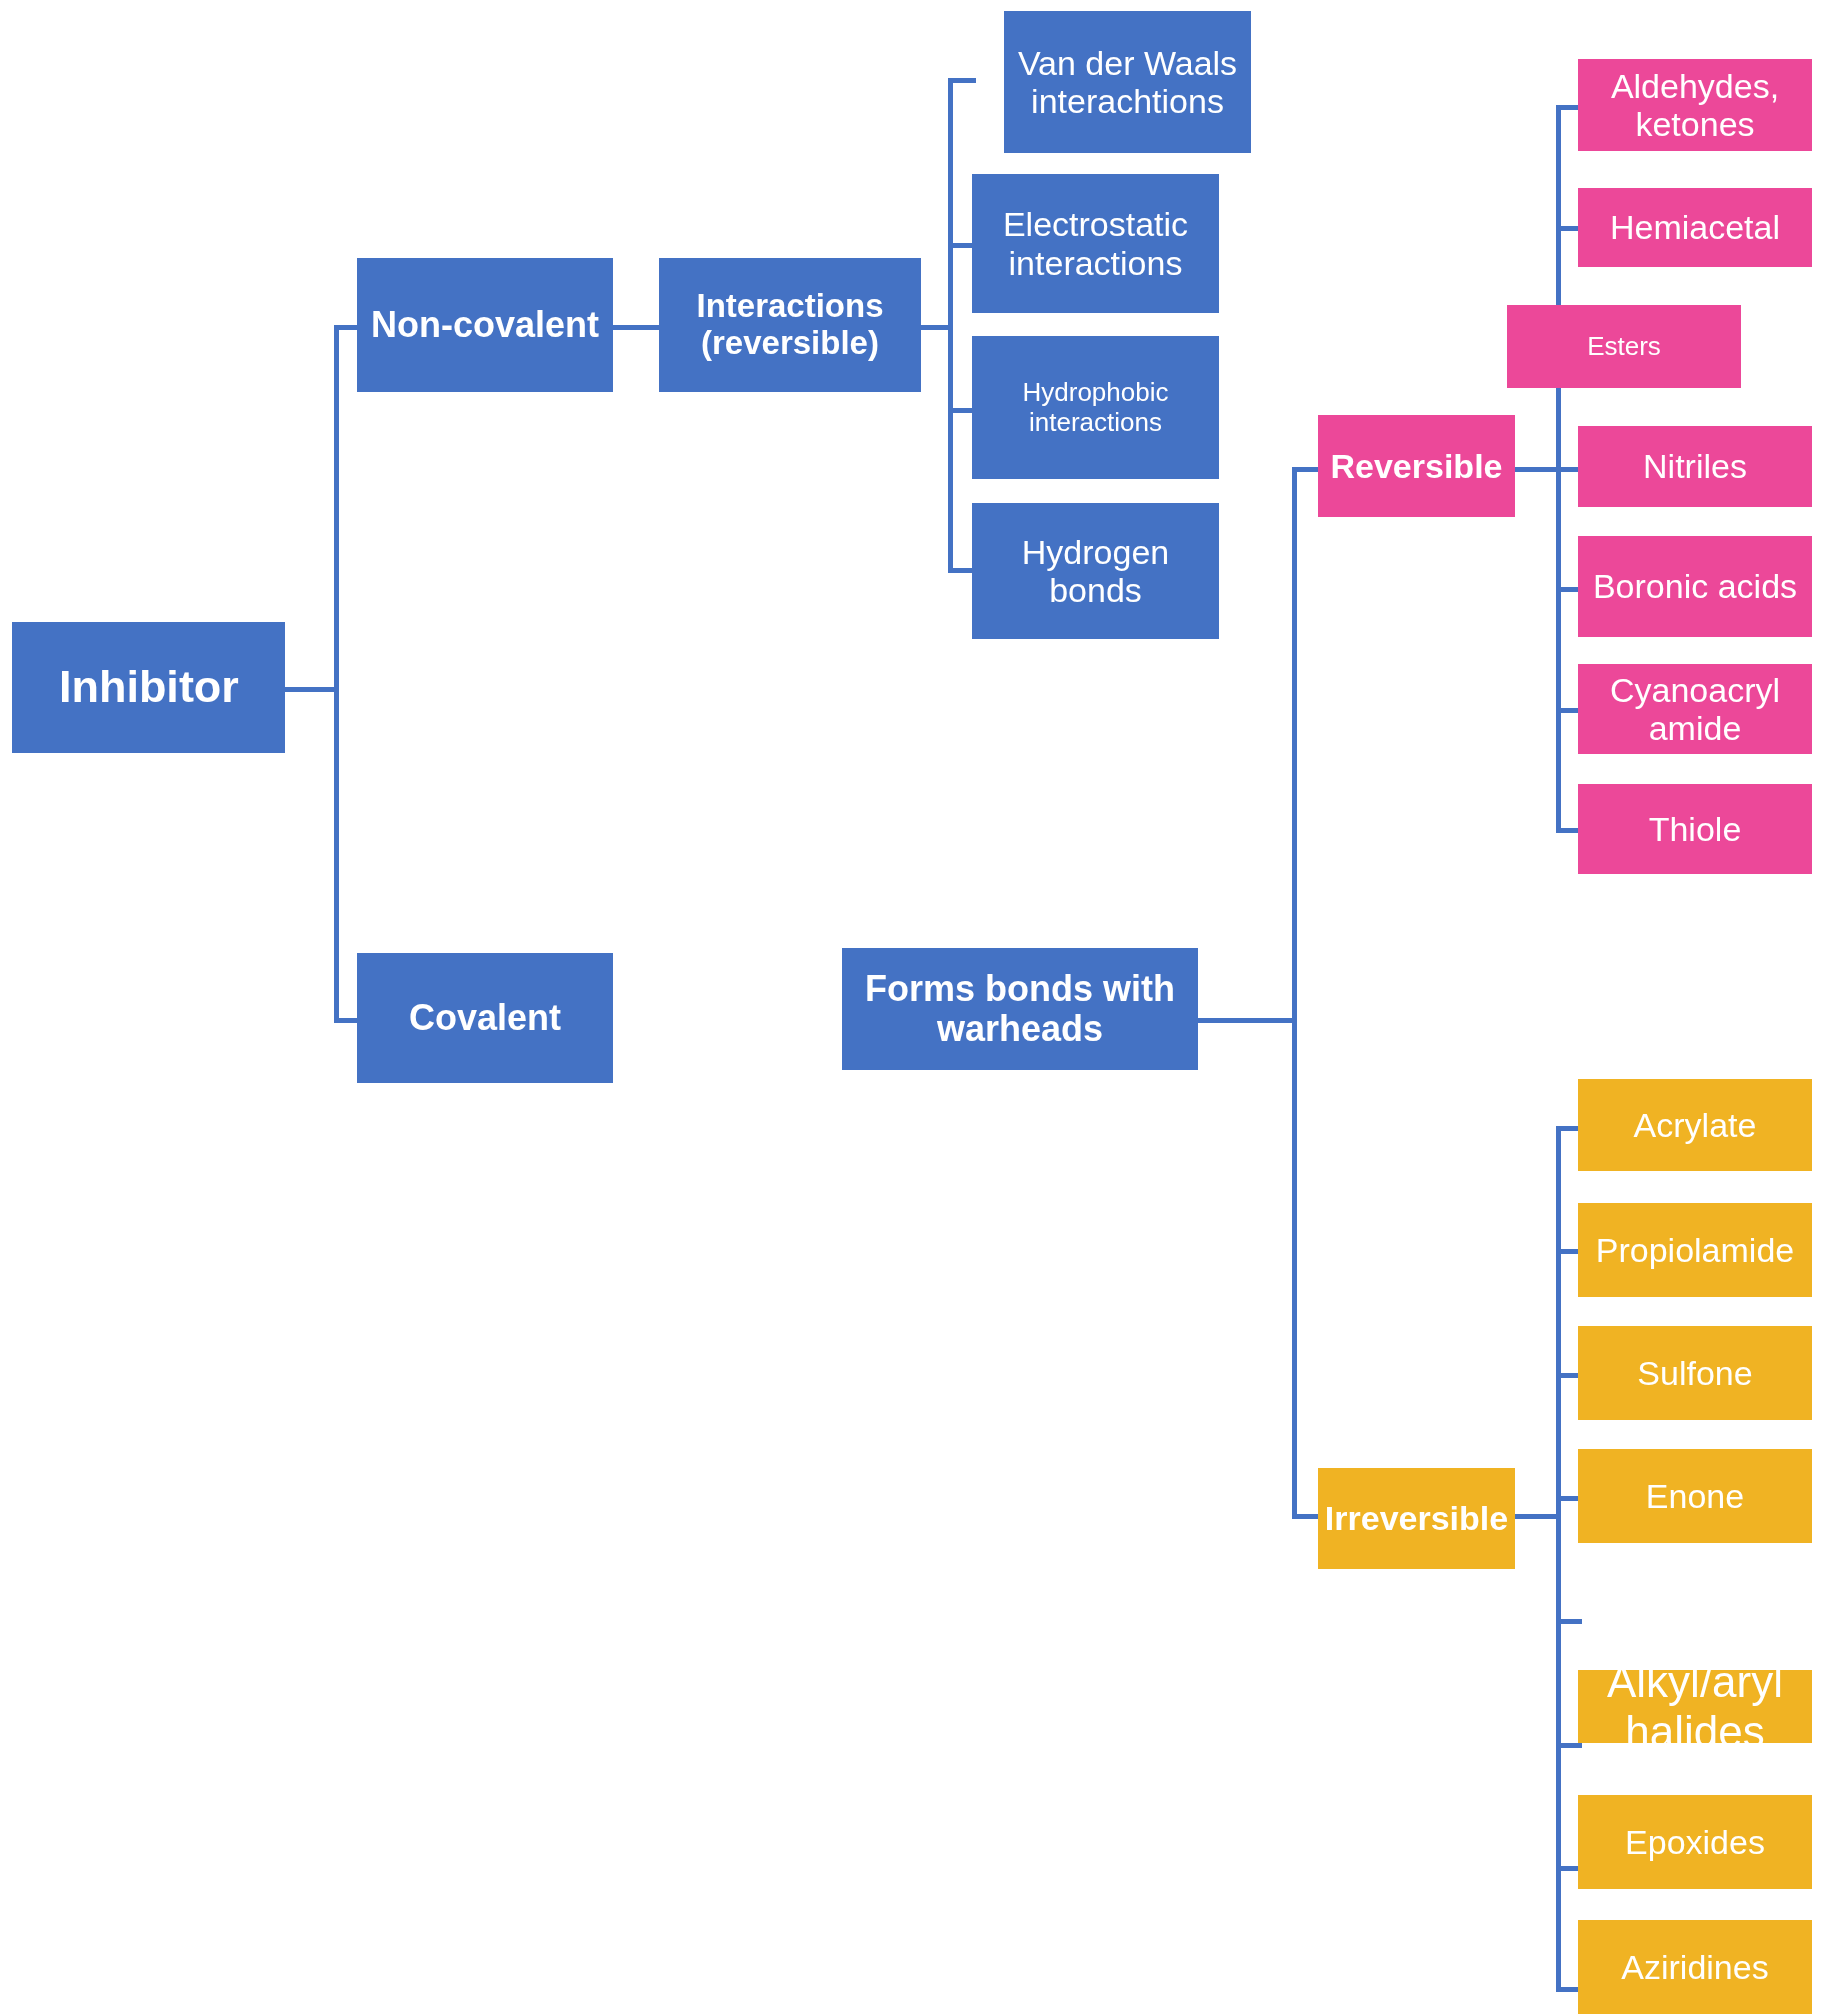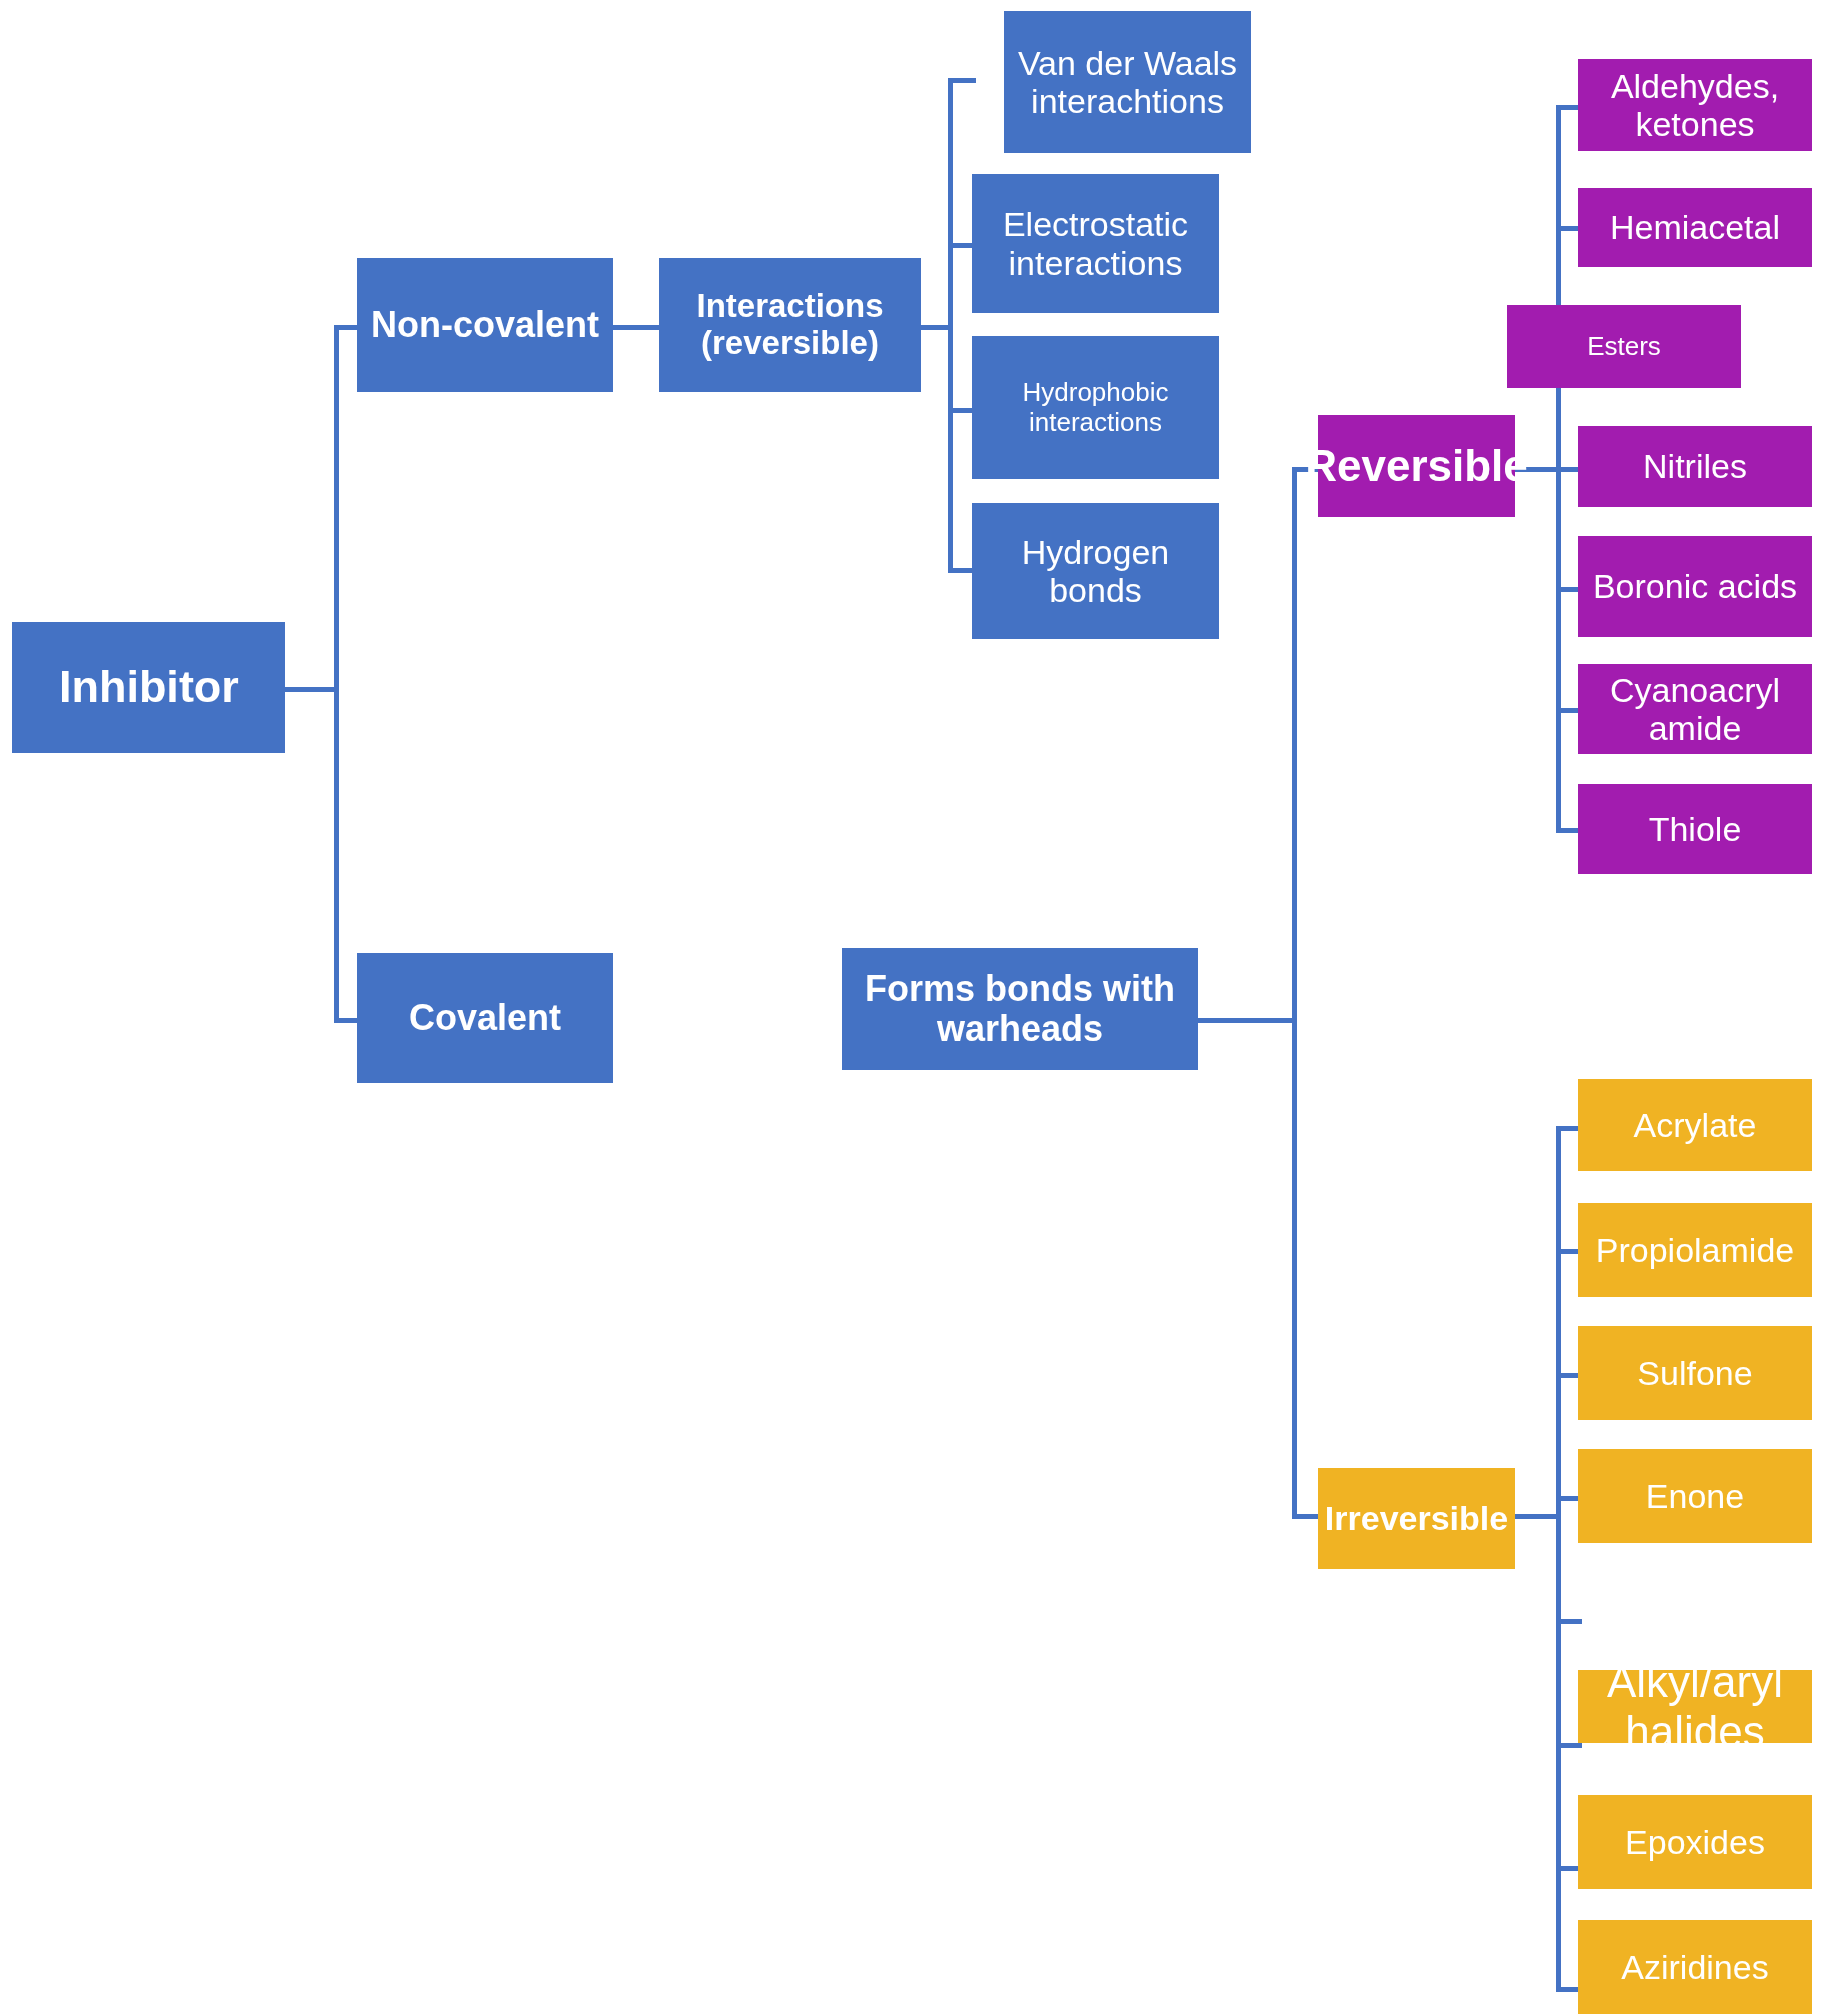--- a/index.html
+++ b/index.html
@@ -23,21 +23,21 @@
     display: flex;
     align-items: center;
     justify-content: center;
     text-align: center;
     color: #ffffff;
     line-height: 1.12;
     padding: 1.4px 4.1px;
     z-index: 3;
   }
   .blue   { background: #4472C4; }
-  .green  { background: #a21caf; }
+  .green  { background: #ec4899; }
   .orange { background: #F0B323; }
 
   .bold { font-weight: bold; }
 
   
   .ln {
     position: absolute;
     background: #4472C4;
     z-index: 1;
   }
@@ -103,21 +103,21 @@
   <div class="node blue bold" style="left:842px; top:948px; width:356px; height:122px; font-size:36px;">Forms bonds with warheads</div>
 
   <div class="node blue" style="left:972px; top:11px; width:247px; height:142px; font-size:34px;margin-left:32px;">Van der Waals interachtions</div>
 
   <div class="node blue" style="left:972px; top:174px; width:247px; height:139px; font-size:34px;">Electrostatic interactions</div>
 
   <div class="node blue" style="left:972px; top:336px; width:247px; height:143px; font-size:26px;">Hydrophobic interactions</div>
 
   <div class="node blue" style="left:972px; top:503px; width:247px; height:136px; font-size:34px;">Hydrogen bonds</div>
 
-  <div class="node green bold" style="left:1318px; top:415px; width:197px; height:102px; font-size:44px;">Reversible</div>
+  <div class="node green bold" style="left:1318px; top:415px; width:197px; height:102px; font-size:34px;">Reversible</div>
 
   <div class="node orange bold" style="left:1318px; top:1468px; width:197px; height:101px; font-size:34px;">Irreversible</div>
 
   <div class="node green" style="left:1578px; top:59px; width:234px; height:92px; font-size:34px;">Aldehydes, ketones</div>
 
   <div class="node green" style="left:1578px; top:188px; width:234px; height:79px; font-size:34px;">Hemiacetal</div>
 
   <div class="node green" style="left:1507px; top:305px; width:234px; height:83px; font-size:26px;">Esters</div>
 
   <div class="node green" style="left:1578px; top:426px; width:234px; height:81px; font-size:34px;">Nitriles</div>

